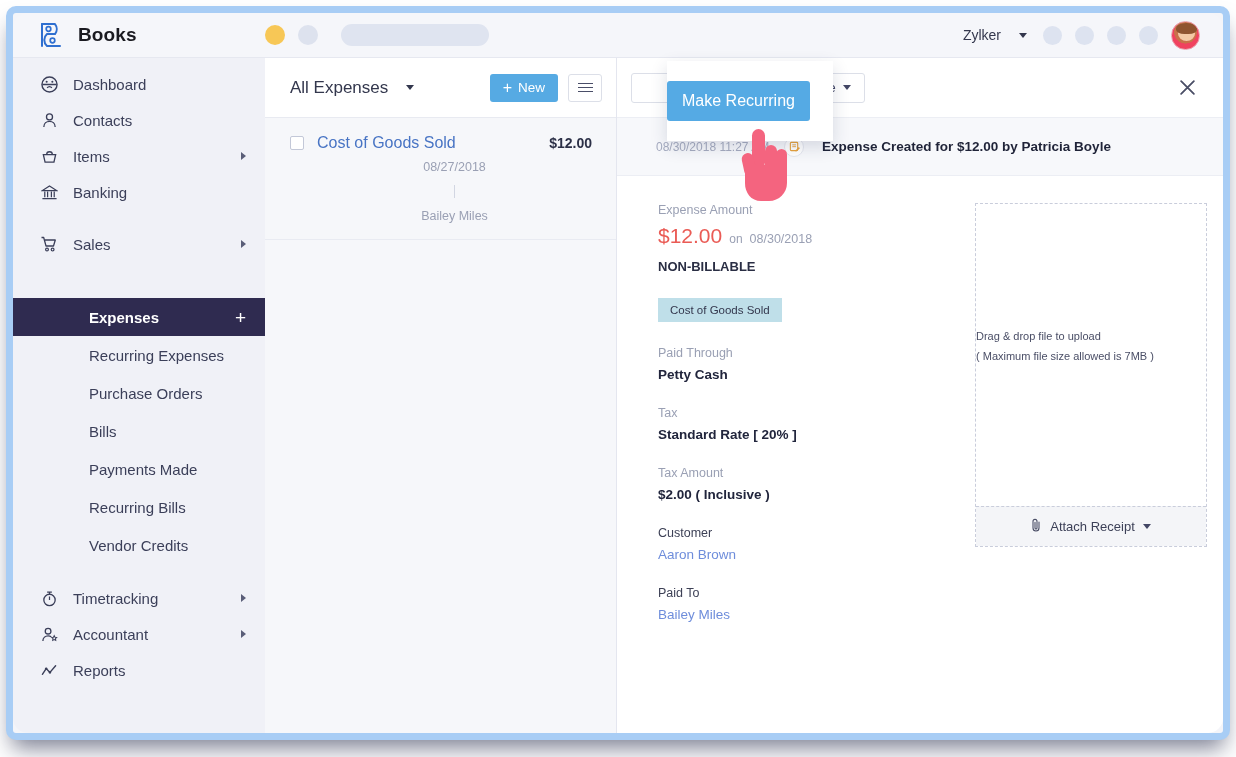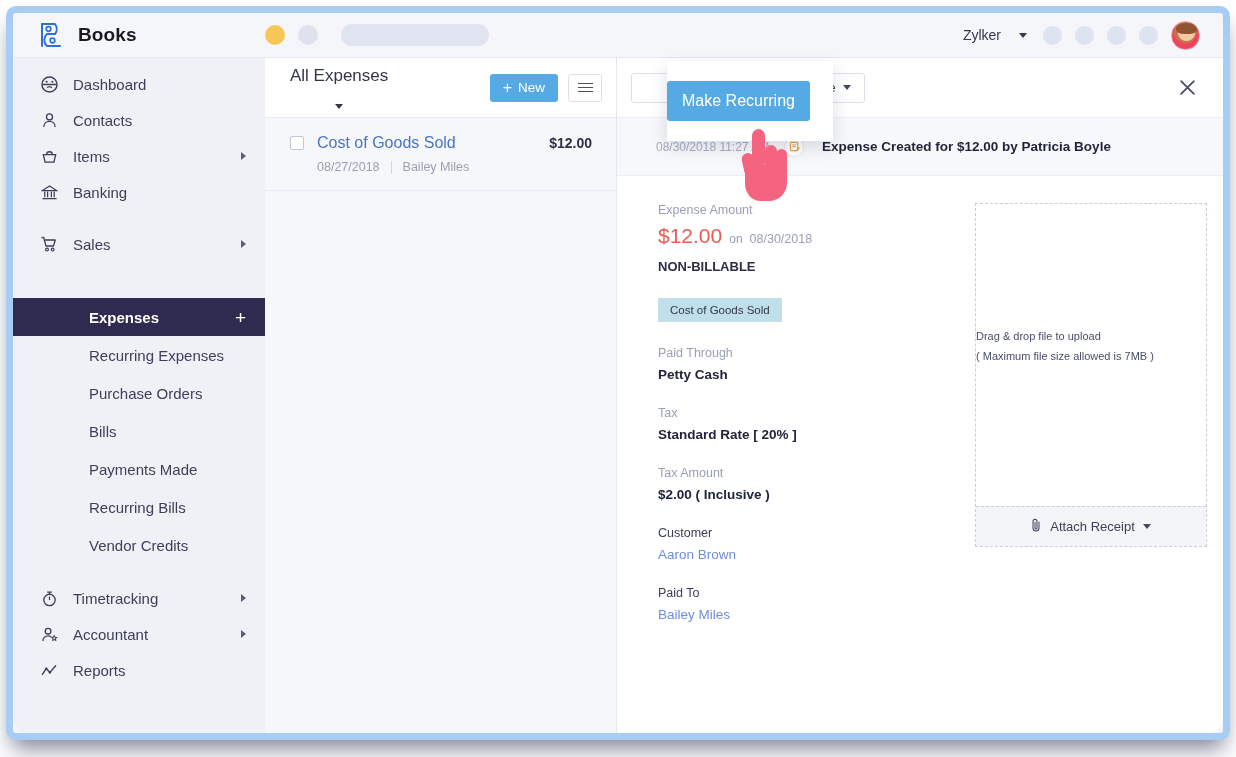--- a/index.html
+++ b/index.html
@@ -119,21 +119,21 @@
   .list-col {
     position: absolute; left: 252px; top: 45px;
     width: 352px; height: 675px;
     background: #f6f7fa; border-right: 1px solid #e4e6ef;
   }
   .list-header {
     height: 60px; background: #ffffff; border-bottom: 1px solid #e8eaf1;
     display: flex; align-items: center; padding: 0 14px 0 25px;
   }
   .list-title {
-    font-size: 17px; color: #33374d; display: flex; align-items: center; gap: 18px; flex-direction: column;
+    font-size: 17px; color: #33374d; display: flex; align-items: center; gap: 18px;
   }
   .btn-new {
     margin-left: auto; background: #56aae3; color: #fff; border: none;
     border-radius: 3px; height: 28px; padding: 0 13px; font-size: 13.5px;
     display: flex; align-items: center; gap: 6px; cursor: pointer;
     font-family: "Liberation Sans", sans-serif;
   }
   .btn-new .p { font-size: 16px; font-weight: 300; }
   .btn-hamb {
     margin-left: 10px; width: 34px; height: 28px; border: 1px solid #dcdfe8;
@@ -149,21 +149,21 @@
   }
   .row-line1 { display: flex; align-items: center; }
   .chk {
     width: 14px; height: 14px; border: 1px solid #c3c8d8; border-radius: 2px;
     background: #fff; margin-right: 13px; flex: none; cursor: pointer;
   }
   .row-name { color: #4874c4; font-size: 16px; }
   .row-amt { margin-left: auto; font-size: 14px; color: #2c3047; font-weight: bold; }
   .row-line2 {
     margin-top: 8px; padding-left: 27px; font-size: 12.5px; color: #9aa0b4;
-    display: flex; align-items: center; gap: 11px;
+    display: flex; align-items: center; gap: 11px; flex-direction: column;
   }
   .vline { width: 1px; height: 13px; background: #d2d6e2; }
 
   
   .detail-col {
     position: absolute; left: 604px; top: 45px;
     width: 606px; height: 675px; background: #ffffff;
   }
   .detail-toolbar {
     height: 60px; background: #fff; border-bottom: 1px solid #eceef4;

